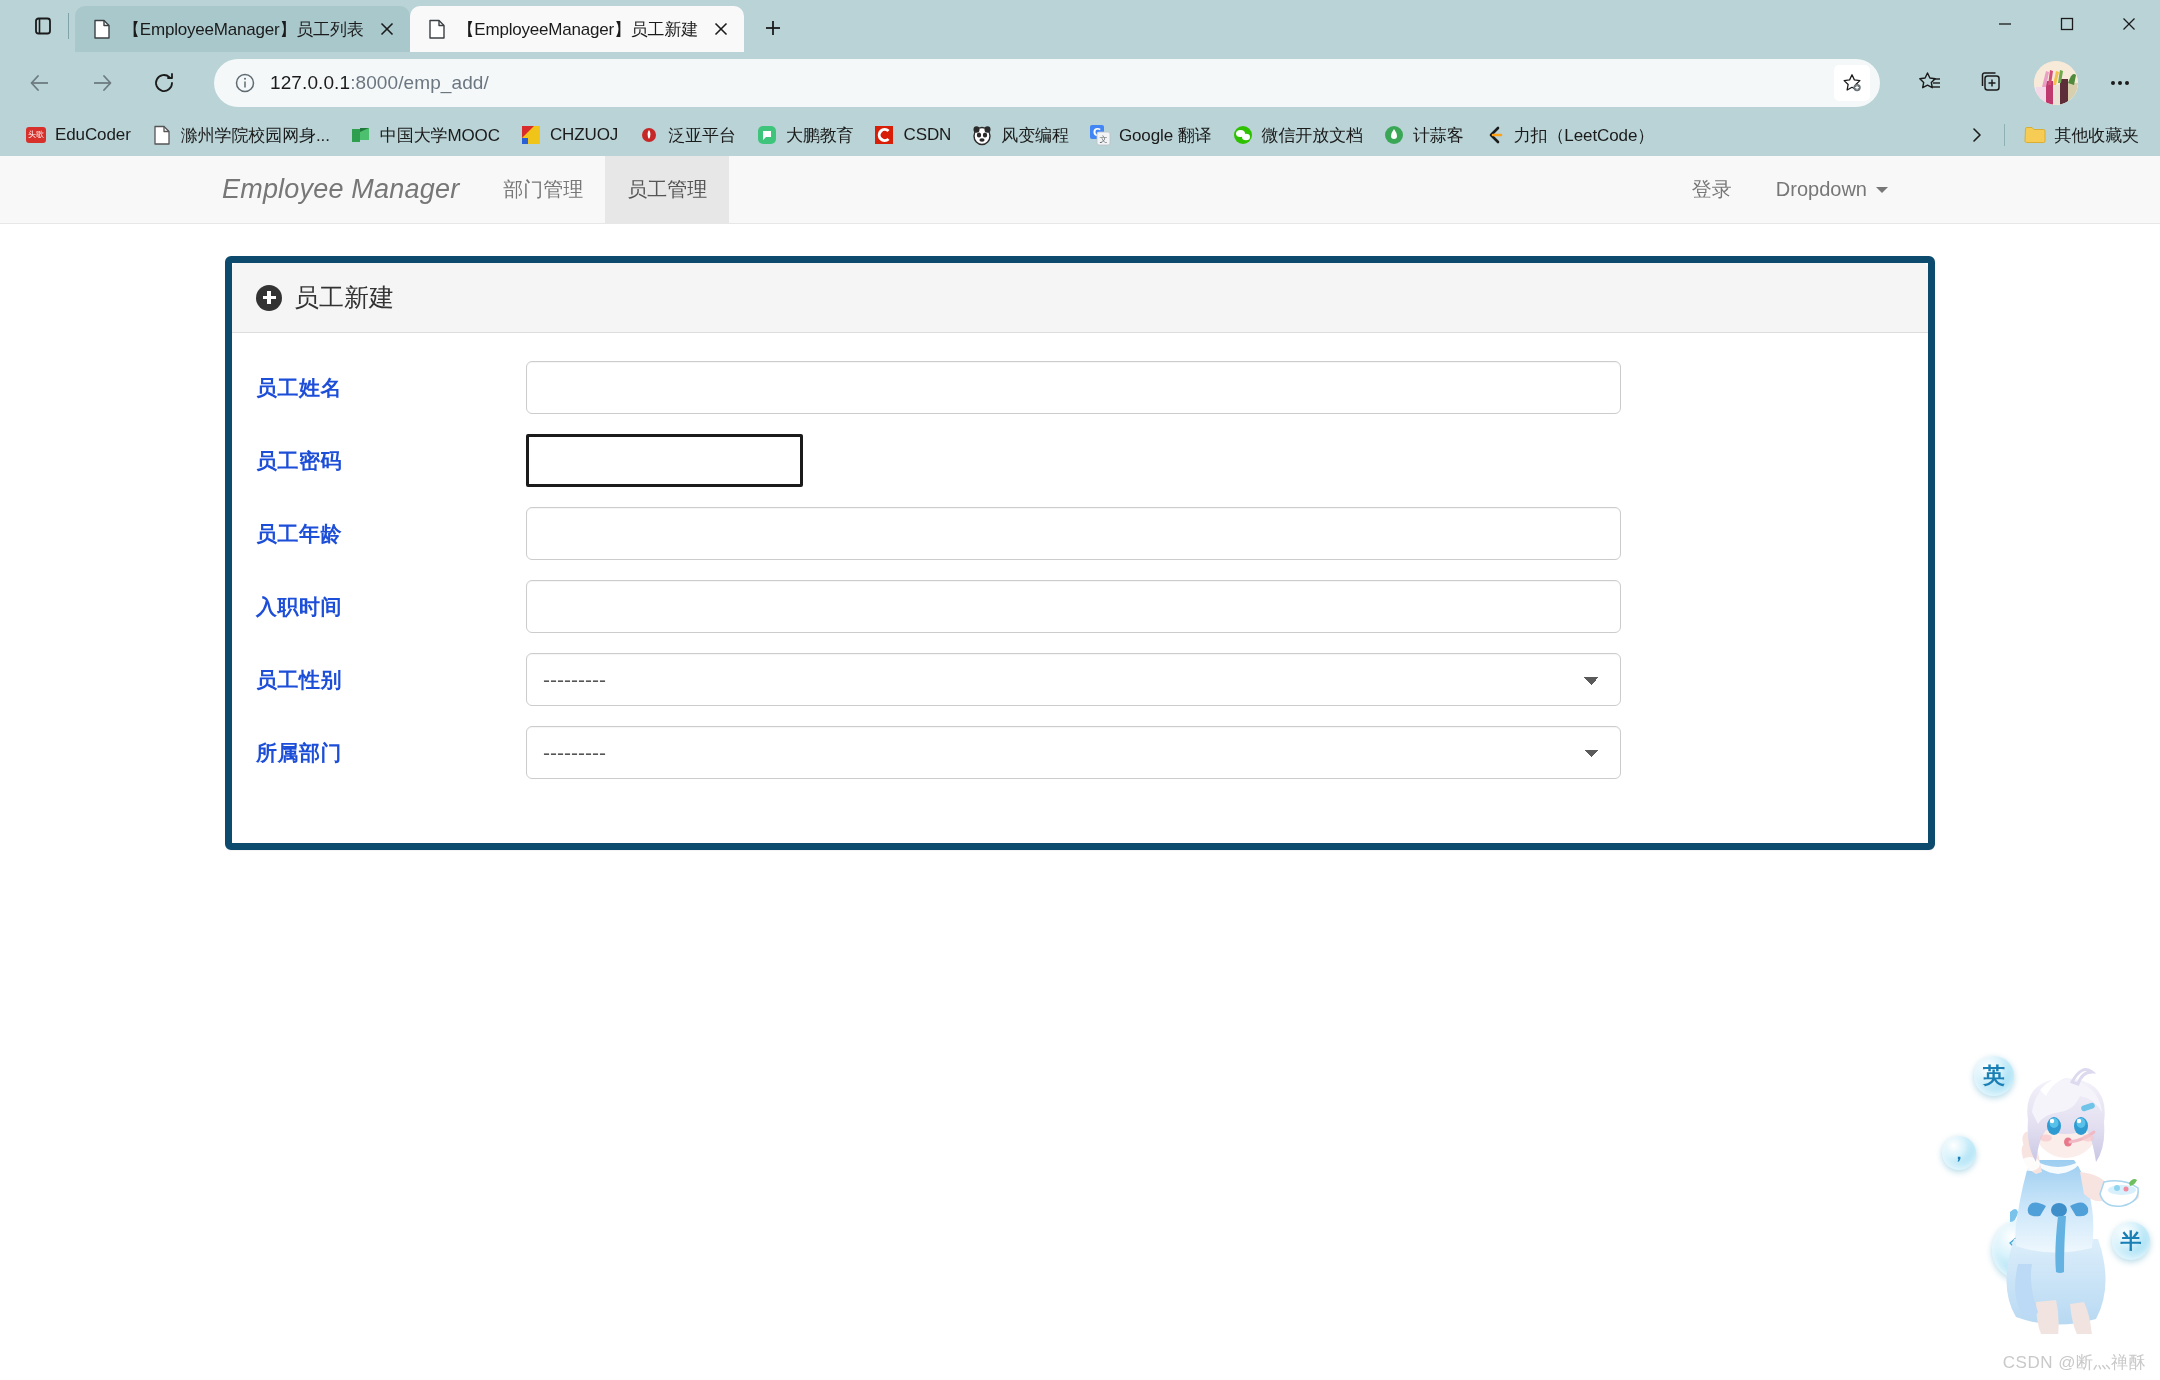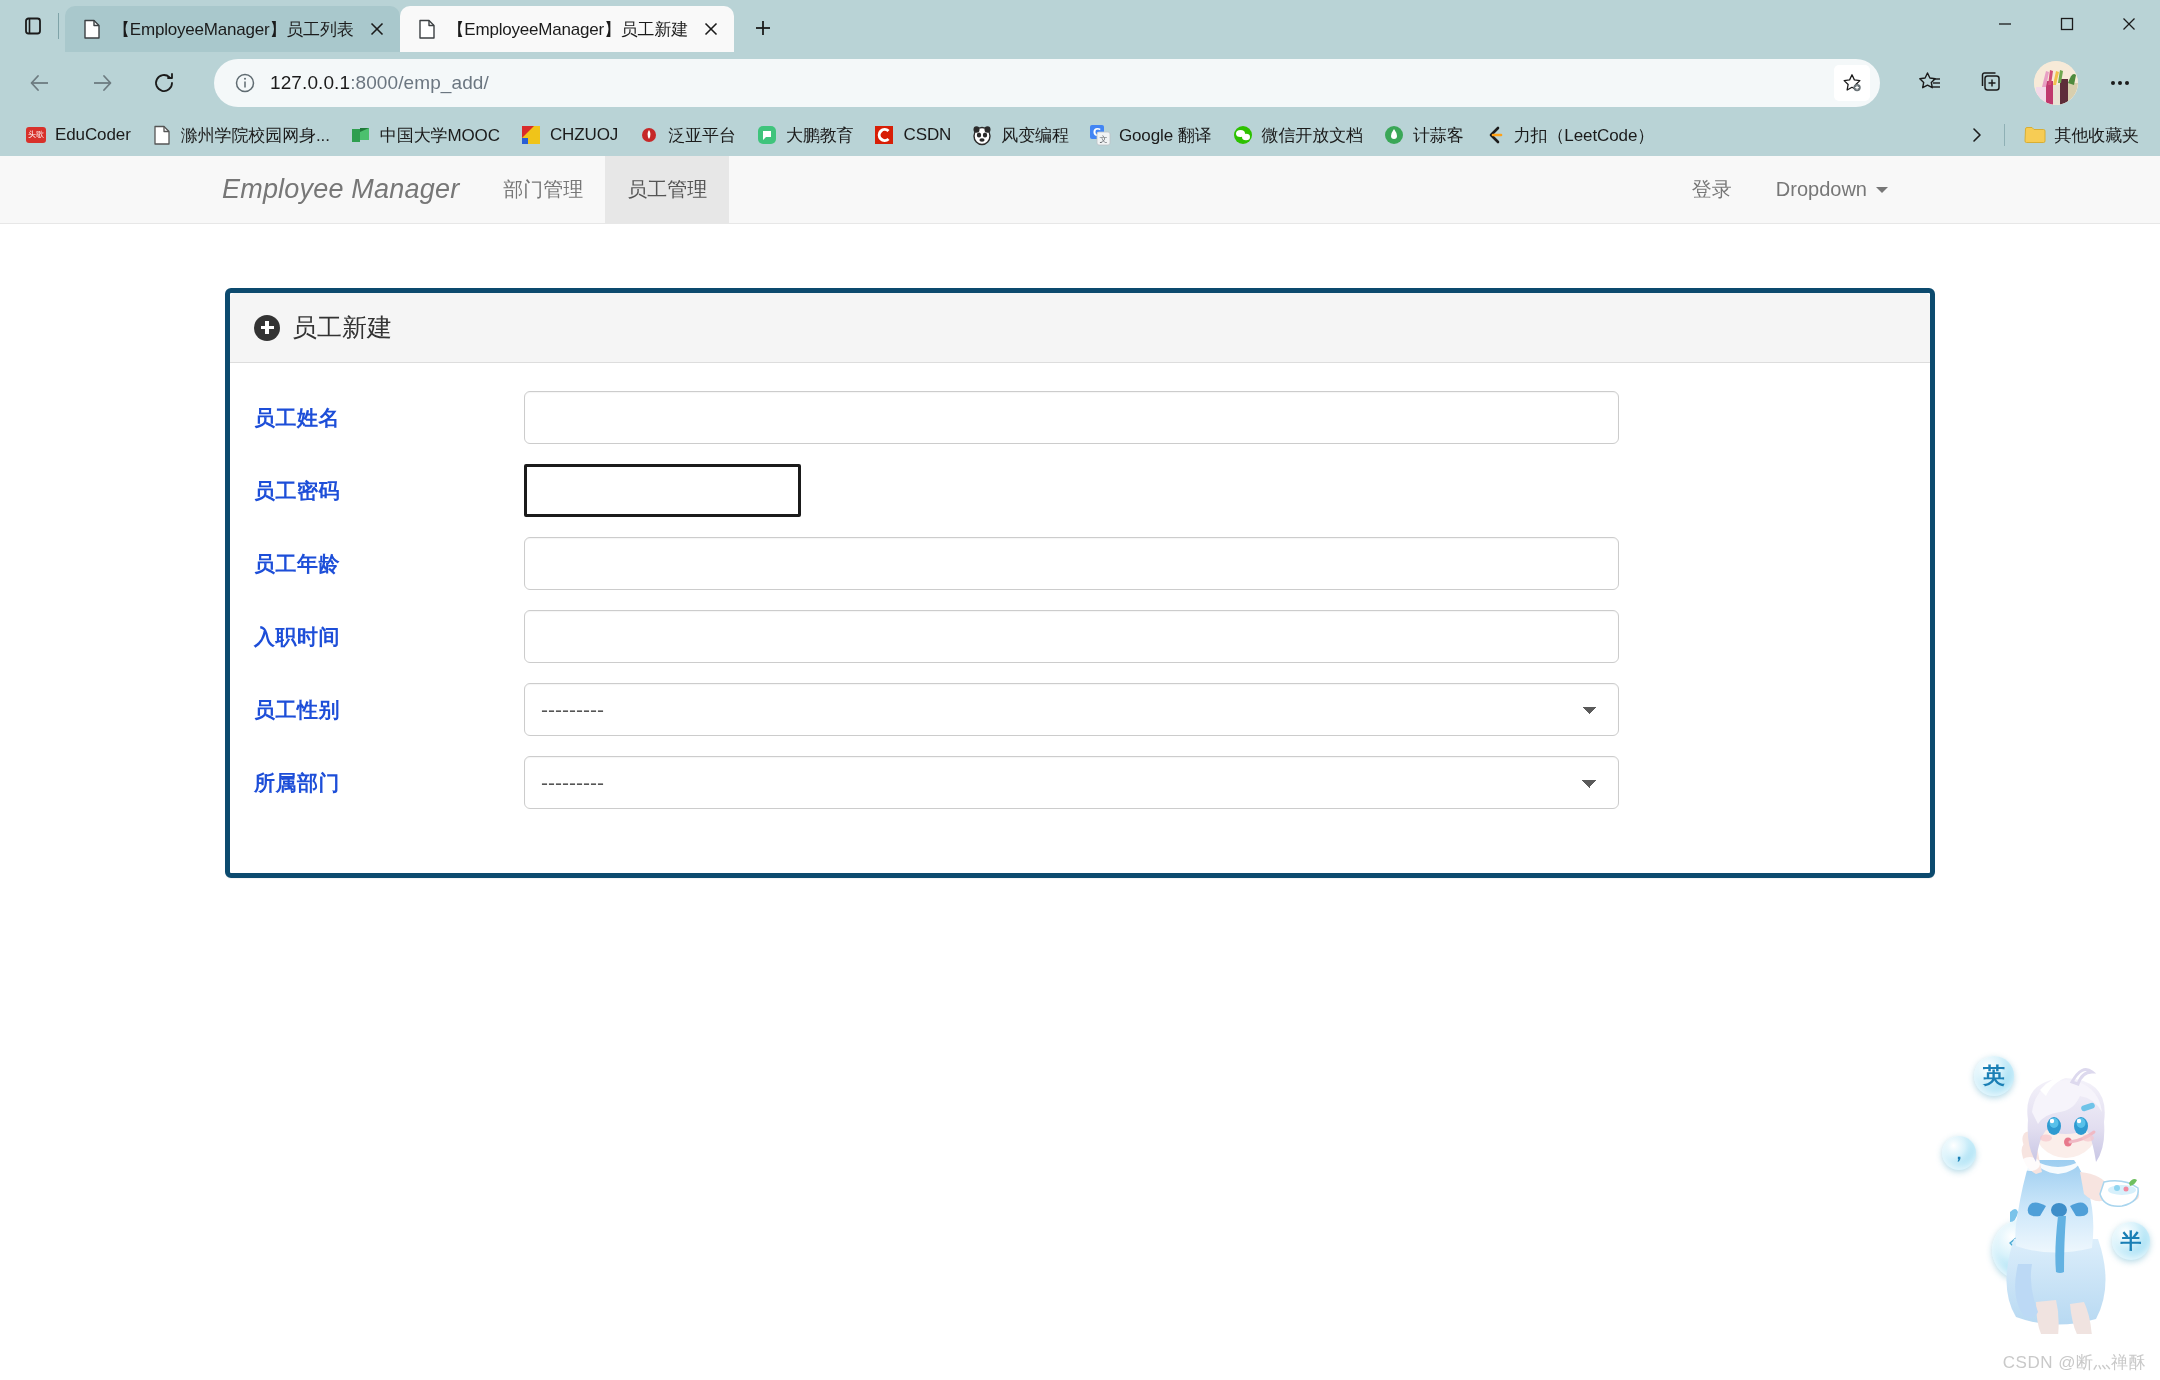--- a/index.html
+++ b/index.html
@@ -22,21 +22,21 @@
     background: #b9d3d6;
     width: 100%;
     position: relative;
   }
 
   
   .tabstrip {
     height: 52px;
     display: flex;
     align-items: flex-end;
-    padding-left: 10px;
+    padding-left: 20px;
     position: relative;
   }
   .tabsearch-btn {
     width: 46px; height: 44px;
     display: flex; align-items: center; justify-content: center;
     margin-bottom: 4px;
     border-radius: 6px;
     cursor: pointer;
   }
   .tab-divider {
@@ -252,25 +252,24 @@
   }
 
   
   .container {
     padding: 32px 0 0 0;
     display: flex;
     justify-content: center;
   }
   .panel {
     width: 1710px;
-    border: 5px solid #0c4a6e;
+    border: 7px solid #0c4a6e;
     border-radius: 6px;
     background: #ffffff;
     box-shadow: 0 1px 1px rgba(0,0,0,0.05);
-    margin-top: 32px;
   }
   .panel-heading {
     background: #f5f5f5;
     border-bottom: 1px solid #dddddd;
     border-radius: 5px 5px 0 0;
     padding: 18px 24px;
     display: flex;
     align-items: center;
     gap: 12px;
     font-size: 25px;

